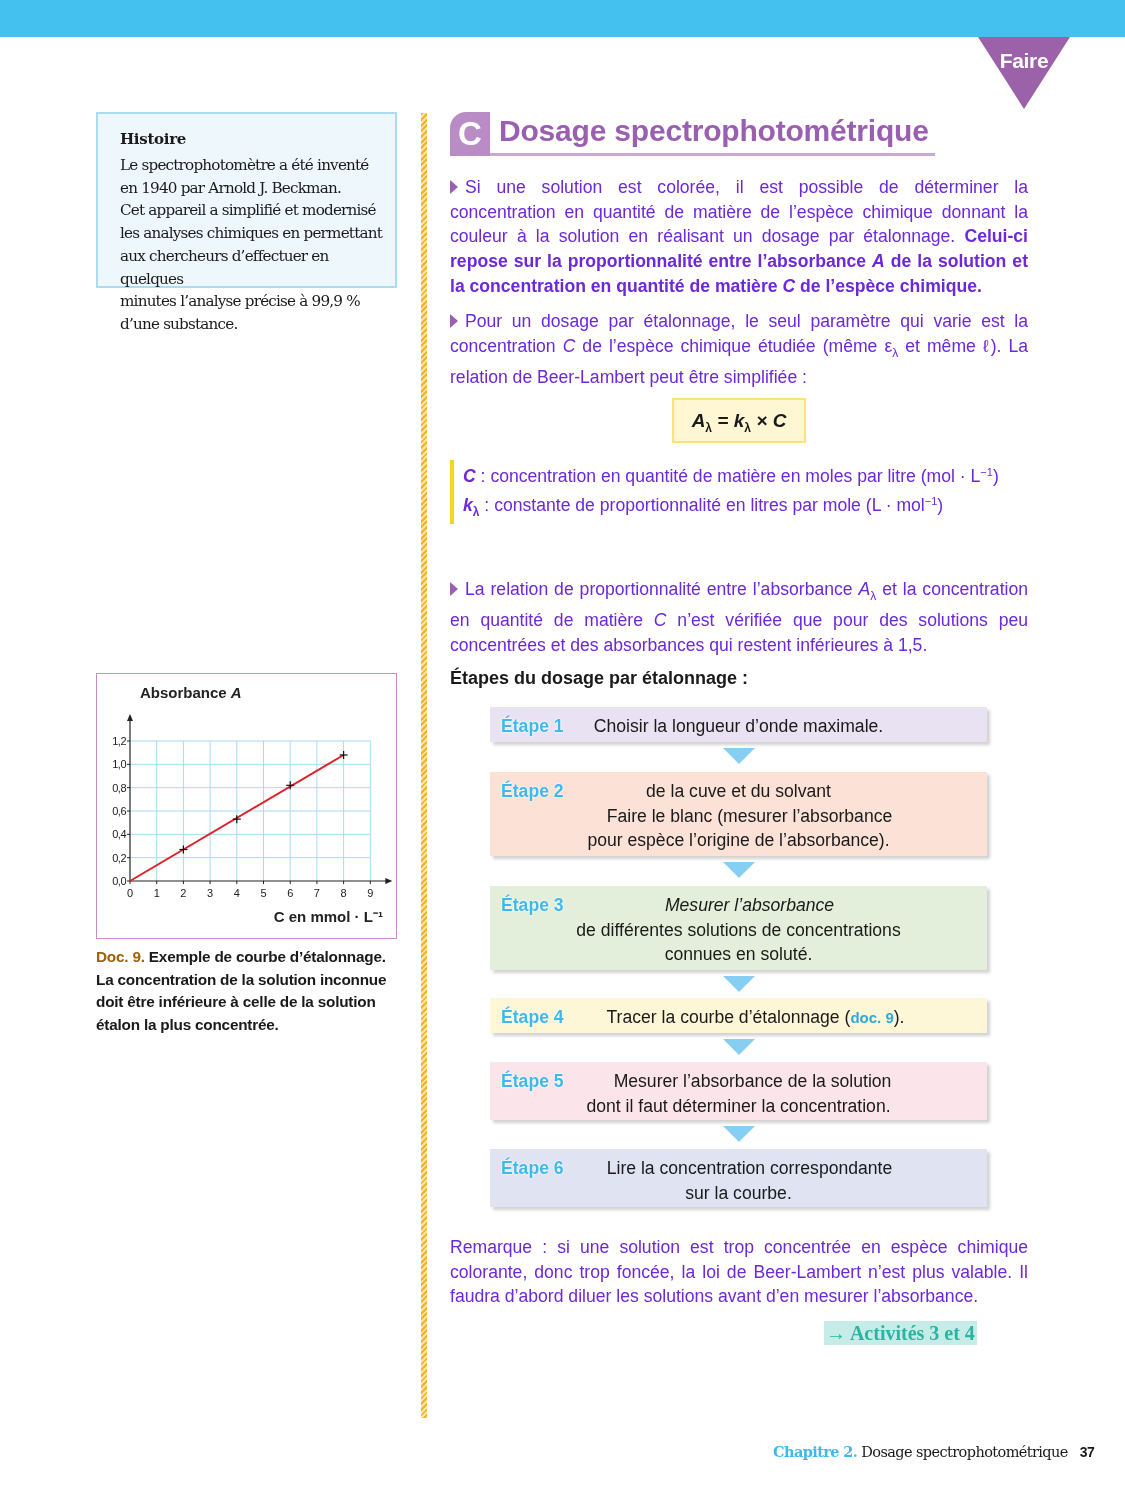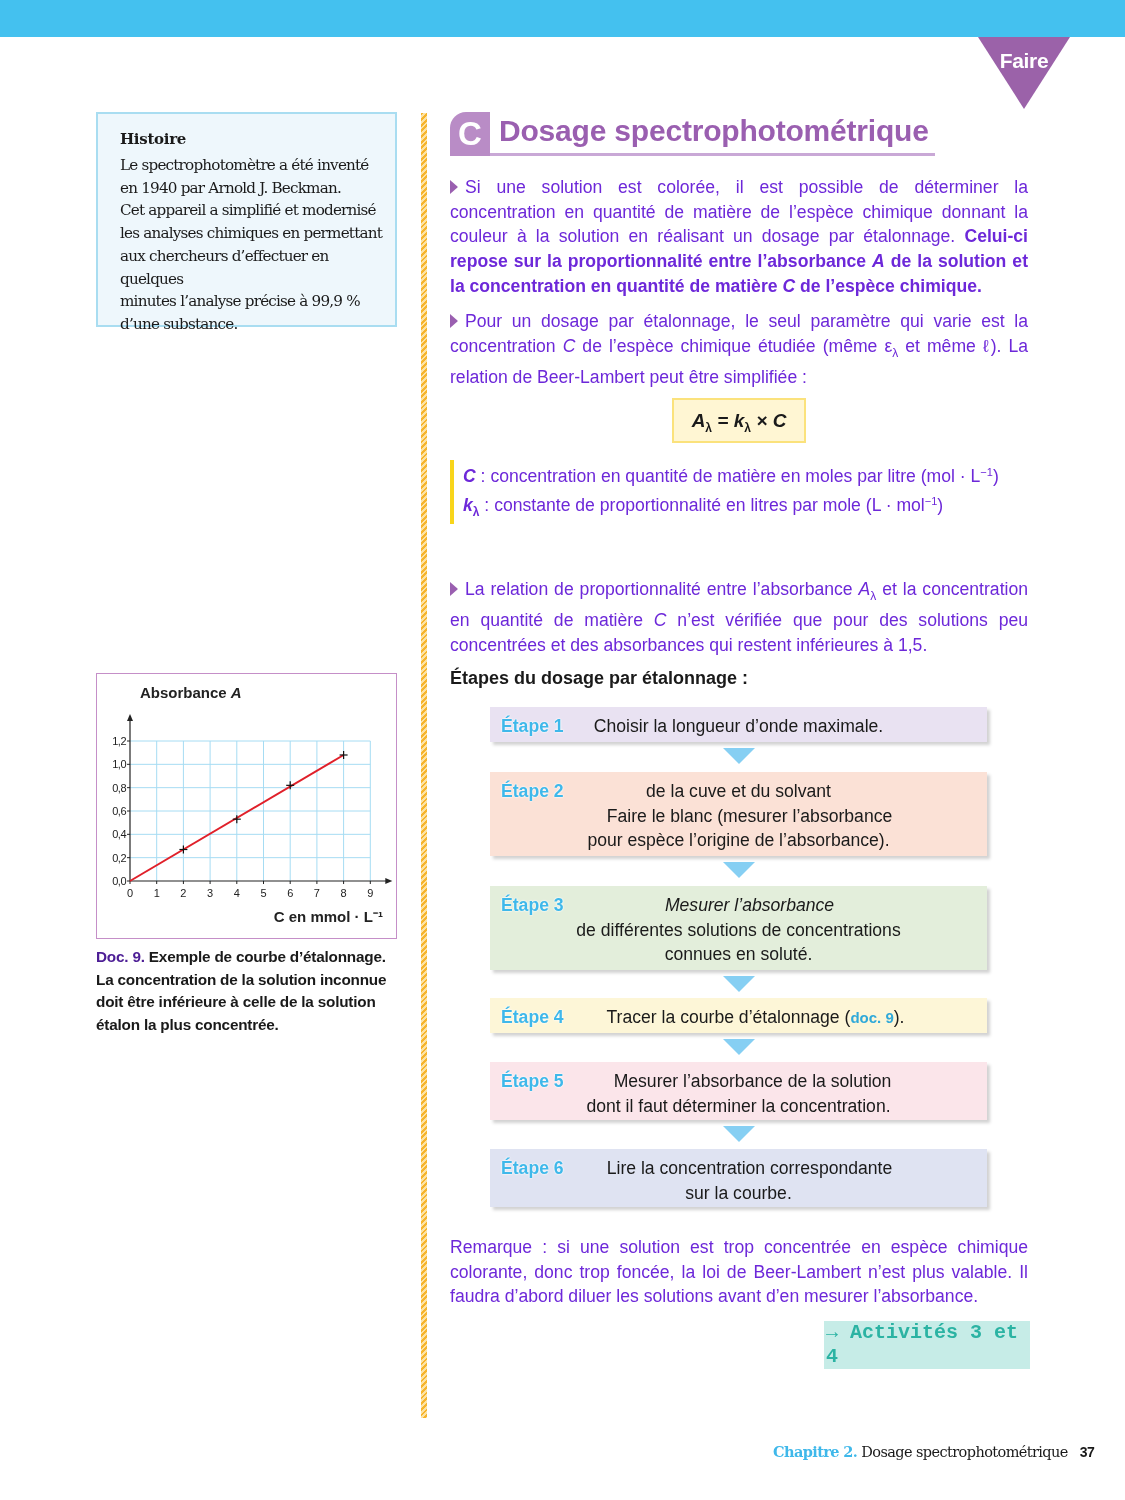--- a/index.html
+++ b/index.html
@@ -6,30 +6,30 @@
   html, body { width: 1125px; height: 1500px; background: #ffffff; overflow: hidden; }
   body { position: relative; font-family: "DejaVu Sans", sans-serif; color: #1a1a1a; }
 
   .top-bar { position: absolute; left: 0; top: 0; width: 1125px; height: 37px; background: #44c1ef; }
   .cours-tab { position: absolute; left: 978px; top: 37px; width: 92px; height: 72px; }
   .cours-tab svg { position: absolute; left: 0; top: 0; }
   .cours-label { position: absolute; left: 0; top: 12px; width: 92px; text-align: center; color: #fff;
     font-family: "Liberation Sans", sans-serif; font-weight: bold; font-size: 21px; letter-spacing: -0.3px; }
 
   
-  .histoire-box { position: absolute; left: 96px; top: 112px; width: 301px; height: 215px;
+  .histoire-box { position: absolute; left: 96px; top: 112px; width: 301px; height: 176px;
     background: #eef7fc; border: 2px solid #a9ddf1; padding: 16px 0 0 22px; }
   .histoire-title { font-family: "DejaVu Serif", serif; font-weight: bold; font-size: 15px; margin-bottom: 6px; letter-spacing: -0.3px; }
   .histoire-text { font-family: "DejaVu Serif", serif; font-size: 15.2px; line-height: 22.7px; letter-spacing: -0.8px; color: #1a1a1a; }
 
   .chart-box { position: absolute; left: 96px; top: 673px; width: 301px; height: 266px;
     background: #fff; border: 1.5px solid #c58fc8; }
   .doc-caption { position: absolute; left: 96px; top: 946px; width: 305px; font-family: "Liberation Sans", sans-serif;
     font-weight: bold; font-size: 15.3px; line-height: 22.7px; color: #1a1a1a; letter-spacing: -0.2px; }
-  .doc-caption .doc-num { color: #4c1d95; }
+  .doc-caption .doc-num { color: #a16207; }
 
   .divider { position: absolute; left: 421px; top: 113px; width: 6px; height: 1305px;
     background: repeating-linear-gradient(135deg, #f6b42d 0 2px, #fde3a4 2px 4px); }
 
   
   .main { position: absolute; left: 450px; top: 112px; width: 580px; }
   .section-heading { position: relative; height: 46px; }
   .section-letter { position: absolute; left: 0; top: 0; width: 40px; height: 44px; background: #b98cc6;
     border-radius: 16px 0 0 0; color: #fff; font-family: "Liberation Sans", sans-serif; font-weight: bold; font-size: 33px; text-align: center; line-height: 44px; }
   .section-title { position: absolute; left: 49px; top: 2px; color: #9a5fb0; font-family: "Liberation Sans", sans-serif; font-weight: bold; font-size: 30px; letter-spacing: -0.2px; }
@@ -58,21 +58,21 @@
   .step { position: absolute; left: 40px; width: 497px; box-shadow: 3px 3px 3px rgba(0,0,0,0.18);
     font-family: "Liberation Sans", sans-serif; font-size: 17.6px; line-height: 24.7px; }
   .step-label { position: absolute; left: 11px; top: 7px; color: #3fb8ea; font-weight: bold; font-size: 17.6px;
     text-shadow: 0 0 2px #fff, 0 0 2px #fff; }
   .step-text { text-align: center; padding-top: 7px; color: #1a1a1a; }
   .step-text .doc-link { color: #30a9d9; font-weight: bold; font-size: 15px; }
   .arrow { position: absolute; left: 273px; width: 0; height: 0; border-left: 16px solid transparent; border-right: 16px solid transparent; border-top: 16px solid #86cff3; }
 
   .remarque { position: absolute; left: 0; top: 1123px; width: 578px; }
   .activites { position: absolute; left: 374px; top: 1209px; background: #c6ece7; color: #2bb3a3;
-    font-family: Liberation Mono, monospace; font-weight: bold; font-size: 20px; padding: 0 2px; line-height: 24px; }
+    font-family: Liberation Serif, serif; font-weight: bold; font-size: 20px; padding: 0 2px; line-height: 24px; }
 
   .footer { position: absolute; left: 773px; top: 1443px; font-family: "DejaVu Serif", serif; font-size: 14.5px; letter-spacing: -0.6px; white-space: nowrap; }
   .footer .chap { color: #3fb8ea; font-weight: bold; }
   .footer .page { font-family: "Liberation Sans", sans-serif; font-weight: bold; margin-left: 8px; font-size: 14px; }
 </style>
 </head>
 <body>
 
 <div class="top-bar"></div>
 <div class="cours-tab">

